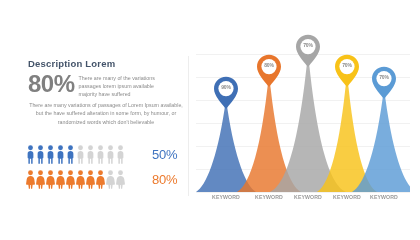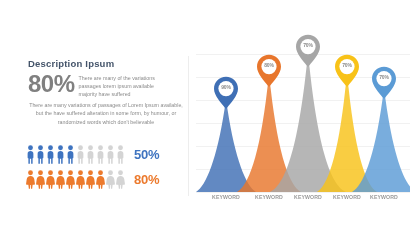--- a/index.html
+++ b/index.html
@@ -79,23 +79,23 @@
     gap: 1px;
     width: 106px;
   }
   .person {
     display: block;
     width: 9px;
     height: 19px;
   }
   .people-value {
     font-size: 13px;
-    font-weight: bold;
+    font-weight: normal;
     letter-spacing: -0.2px;
-    margin-left: 2px;
+    margin-left: 20px;
   }
 
   
   #divider {
     position: absolute;
     left: 188px;
     top: 56px;
     width: 1px;
     height: 140px;
     background: #ededed;
@@ -169,21 +169,21 @@
     white-space: nowrap;
     text-align: center;
   }
 </style>
 </head>
 <body>
 
 <div id="canvas">
 
   <div id="left-panel">
-    <div id="panel-title">Description Ipsum</div>
+    <div id="panel-title">Description Lorem</div>
     <div id="stat-row">
       <div id="big-stat">80%</div>
       <div id="stat-desc">There are many of the variations passages lorem ipsum available majority have suffered</div>
     </div>
     <div id="body-copy">There are many variations of passages of Lorem Ipsum available, but the have suffered alteration in some form, by humour, or randomized words which don't believable</div>
   </div>
 
   <div id="people-block">
       <div class="people-row">
         <div class="people-icons">

